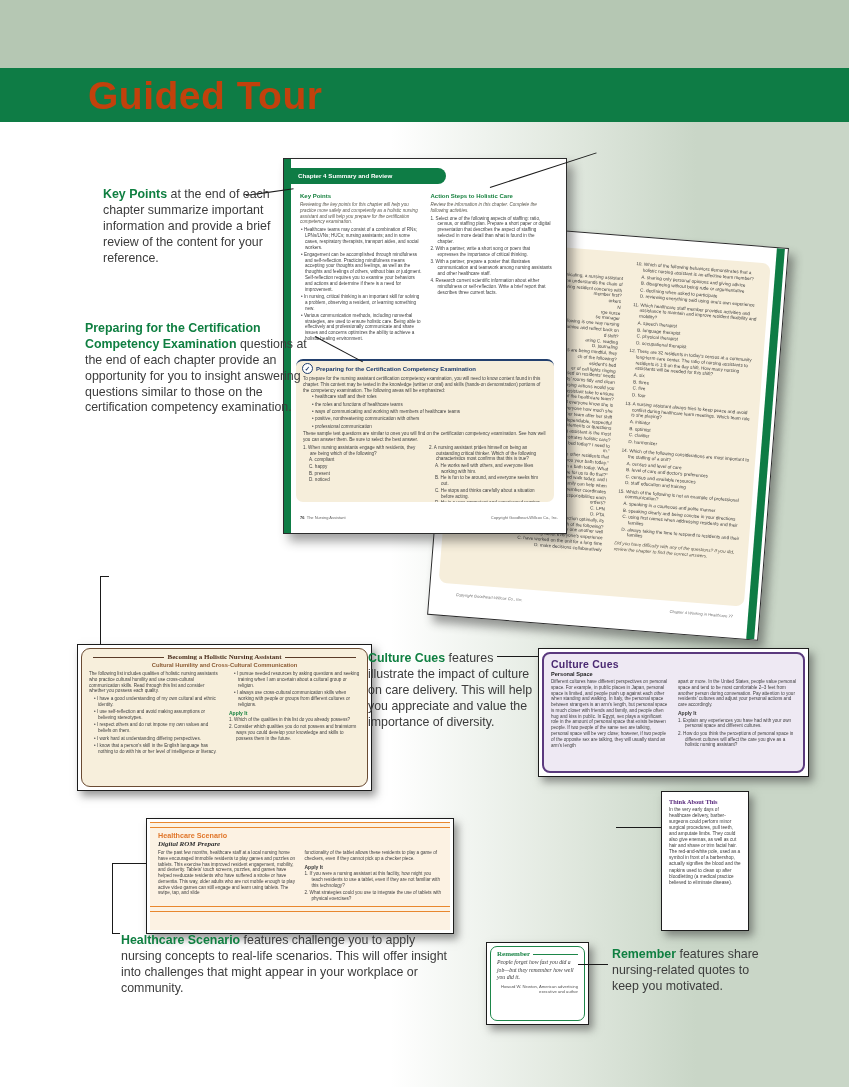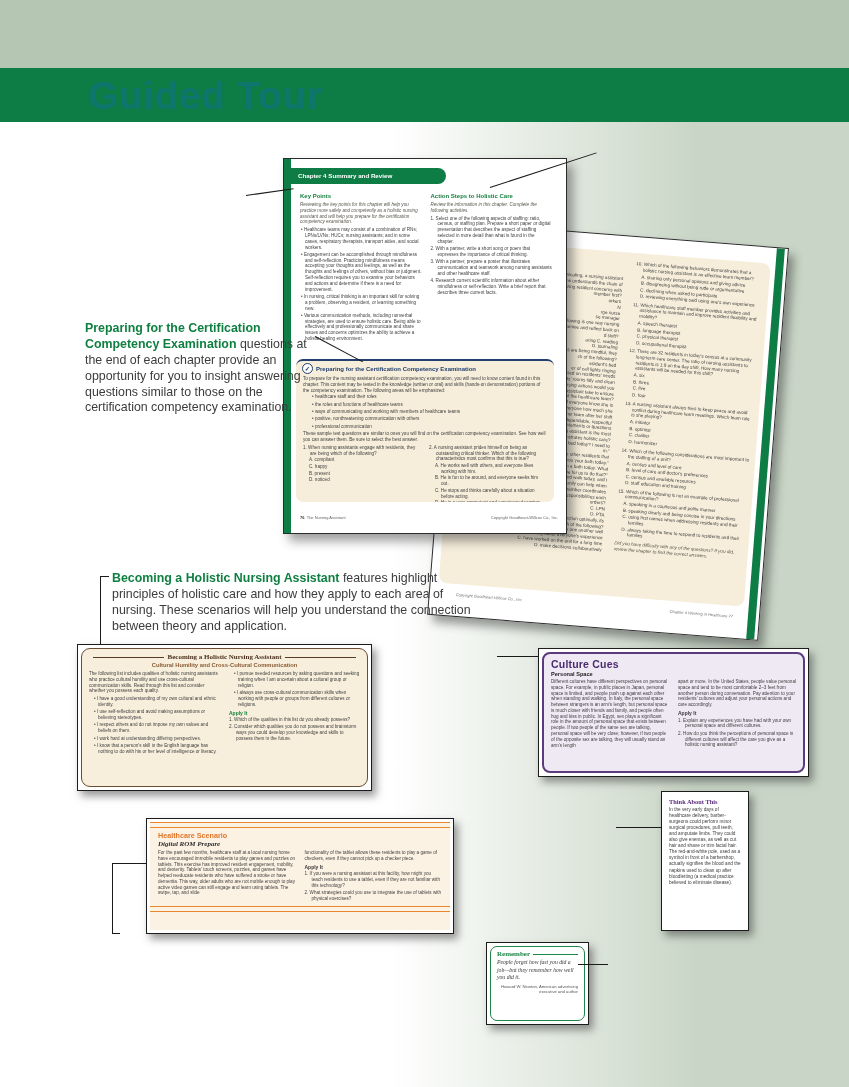--- a/index.html
+++ b/index.html
@@ -1,21 +1,21 @@
 <!DOCTYPE html>
 <html><head>
 <meta charset="utf-8">
 <style>
   html,body{margin:0;padding:0;}
   .canvas{position:relative;width:849px;height:1087px;overflow:hidden;
     font-family:"Liberation Sans",sans-serif;background:#fff;}
   .band-sage{position:absolute;left:0;top:0;width:849px;height:68px;background:#b5c7b3;}
   .band-green{position:absolute;left:0;top:68px;width:849px;height:54px;background:#0e7c45;}
   .gt-title{position:absolute;left:88px;top:70px;height:52px;line-height:52px;
-    color:#0f766e;font-size:39px;font-weight:bold;letter-spacing:.5px;}
+    color:#c2410c;font-size:39px;font-weight:bold;letter-spacing:.5px;}
   .content-bg{position:absolute;left:0;top:122px;width:849px;height:965px;
     background:linear-gradient(90deg,#ffffff 0%,#ffffff 46%,#e2e9e0 66%,#c9d6c7 82%,#c9d6c7 100%);}
 
   
   .callout{position:absolute;font-size:12.4px;line-height:1.28;color:#3c3c3c;font-weight:500;z-index:6;}
   .lead{font-weight:700;color:#0f7f41;}
 
   
   .cline{position:absolute;background:#1a1a1a;height:1.3px;transform-origin:left center;z-index:5;}
   .vline{position:absolute;background:#1a1a1a;width:1.3px;z-index:5;}
@@ -302,25 +302,34 @@
   <div class="cline" style="left:490px;top:187px;width:112px;transform:rotate(-18deg);"></div>
   <div class="cline" style="left:100px;top:576px;width:9px;"></div>
   <div class="vline" style="left:100px;top:576px;height:68px;"></div>
   <div class="cline" style="left:497px;top:656px;width:41px;"></div>
   <div class="cline" style="left:616px;top:827px;width:46px;"></div>
   <div class="cline" style="left:112px;top:863px;width:34px;"></div>
   <div class="vline" style="left:112px;top:863px;height:71px;"></div>
   <div class="cline" style="left:112px;top:933px;width:8px;"></div>
   <div class="cline" style="left:578px;top:964px;width:30px;"></div>
 
+  <div class="callout" style="left:103px;top:187px;width:198px;">
+    <span class="lead">Key Points</span><span> at the end of each chapter summarize important information and provide a brief review of the content for your reference.</span>
+  </div>
   <div class="callout" style="left:85px;top:321px;width:238px;">
     <span class="lead">Preparing for the Certification Competency Examination</span><span> questions at the end of each chapter provide an opportunity for you to insight answering questions similar to those on the certification competency examination.</span>
   </div>
-  <div class="callout" style="left:112px;top:571px;width:372px;">
-    <span class="lead">Becoming a Holistic Nursing Assistant</span><span> features highlight principles of holistic care and how they apply to each area of nursing. These scenarios will help you understand the connection between theory and application.</span>
+  <div class="callout" style="left:368px;top:651px;width:168px;">
+    <span class="lead">Culture Cues</span><span> features illustrate the impact of culture on care delivery. This will help you appreciate and value the importance of diversity.</span>
+  </div>
+  <div class="callout" style="left:121px;top:933px;width:330px;">
+    <span class="lead">Healthcare Scenario</span><span> features challenge you to apply nursing concepts to real-life scenarios. This will offer insight into challenges that might appear in your workplace or community.</span>
+  </div>
+  <div class="callout" style="left:612px;top:947px;width:155px;">
+    <span class="lead">Remember</span><span> features share nursing-related quotes to keep you motivated.</span>
   </div>
 
   <div class="card" id="becoming-card">
     <div class="inner becoming-box">
       <div class="bec-title-row">
         <div class="bec-rule"></div>
         <div class="bec-title">Becoming a Holistic Nursing Assistant</div>
         <div class="bec-rule"></div>
       </div>
       <div class="bec-sub">Cultural Humility and Cross-Cultural Communication</div>

